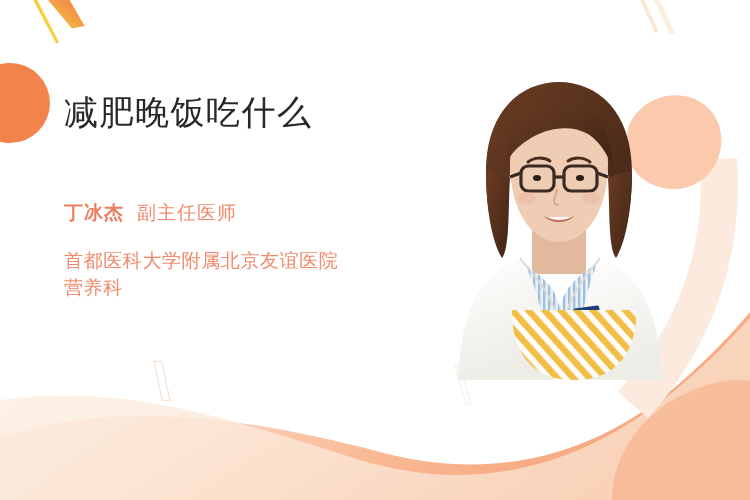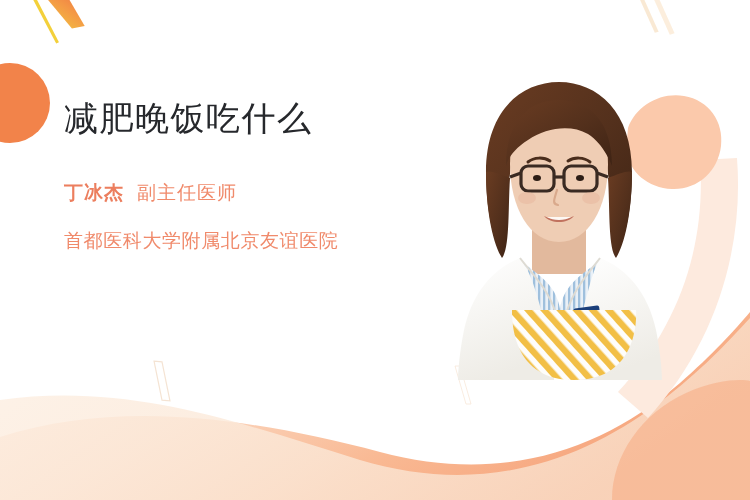--- a/index.html
+++ b/index.html
@@ -14,34 +14,34 @@
     width:750px; height:500px;
     background:#ffffff;
     overflow:hidden;
   }
   .layer { position:absolute; inset:0; }
   svg.layer { display:block; width:750px; height:500px; }
 
   
   #text-block {
     position:absolute;
-    left:64px; top:97px;
+    left:64px; top:91px;
     width:400px;
     z-index:40;
   }
   #title {
     font-size:34px;
     line-height:1.28;
     font-weight:400;
     color:#26282c;
     letter-spacing:1.5px;
     white-space:nowrap;
   }
   #byline {
-    margin-top:40px;
+    margin-top:66px;
     white-space:nowrap;
     line-height:1.3;
   }
   #doctor-name {
     font-size:19px;
     font-weight:700;
     color:#ec7e5e;
     letter-spacing:1px;
   }
   #doctor-title {
@@ -221,16 +221,17 @@
 
   <div id="text-block">
     <div id="title">减肥晚饭吃什么</div>
 
     <div id="byline">
       <span id="doctor-name">丁冰杰</span><span id="doctor-title">副主任医师</span>
     </div>
 
     <div id="affiliation">
       <div>首都医科大学附属北京友谊医院</div>
+      <div>营养科</div>
     </div>
   </div>
 
 </div>
 
 </body></html>

